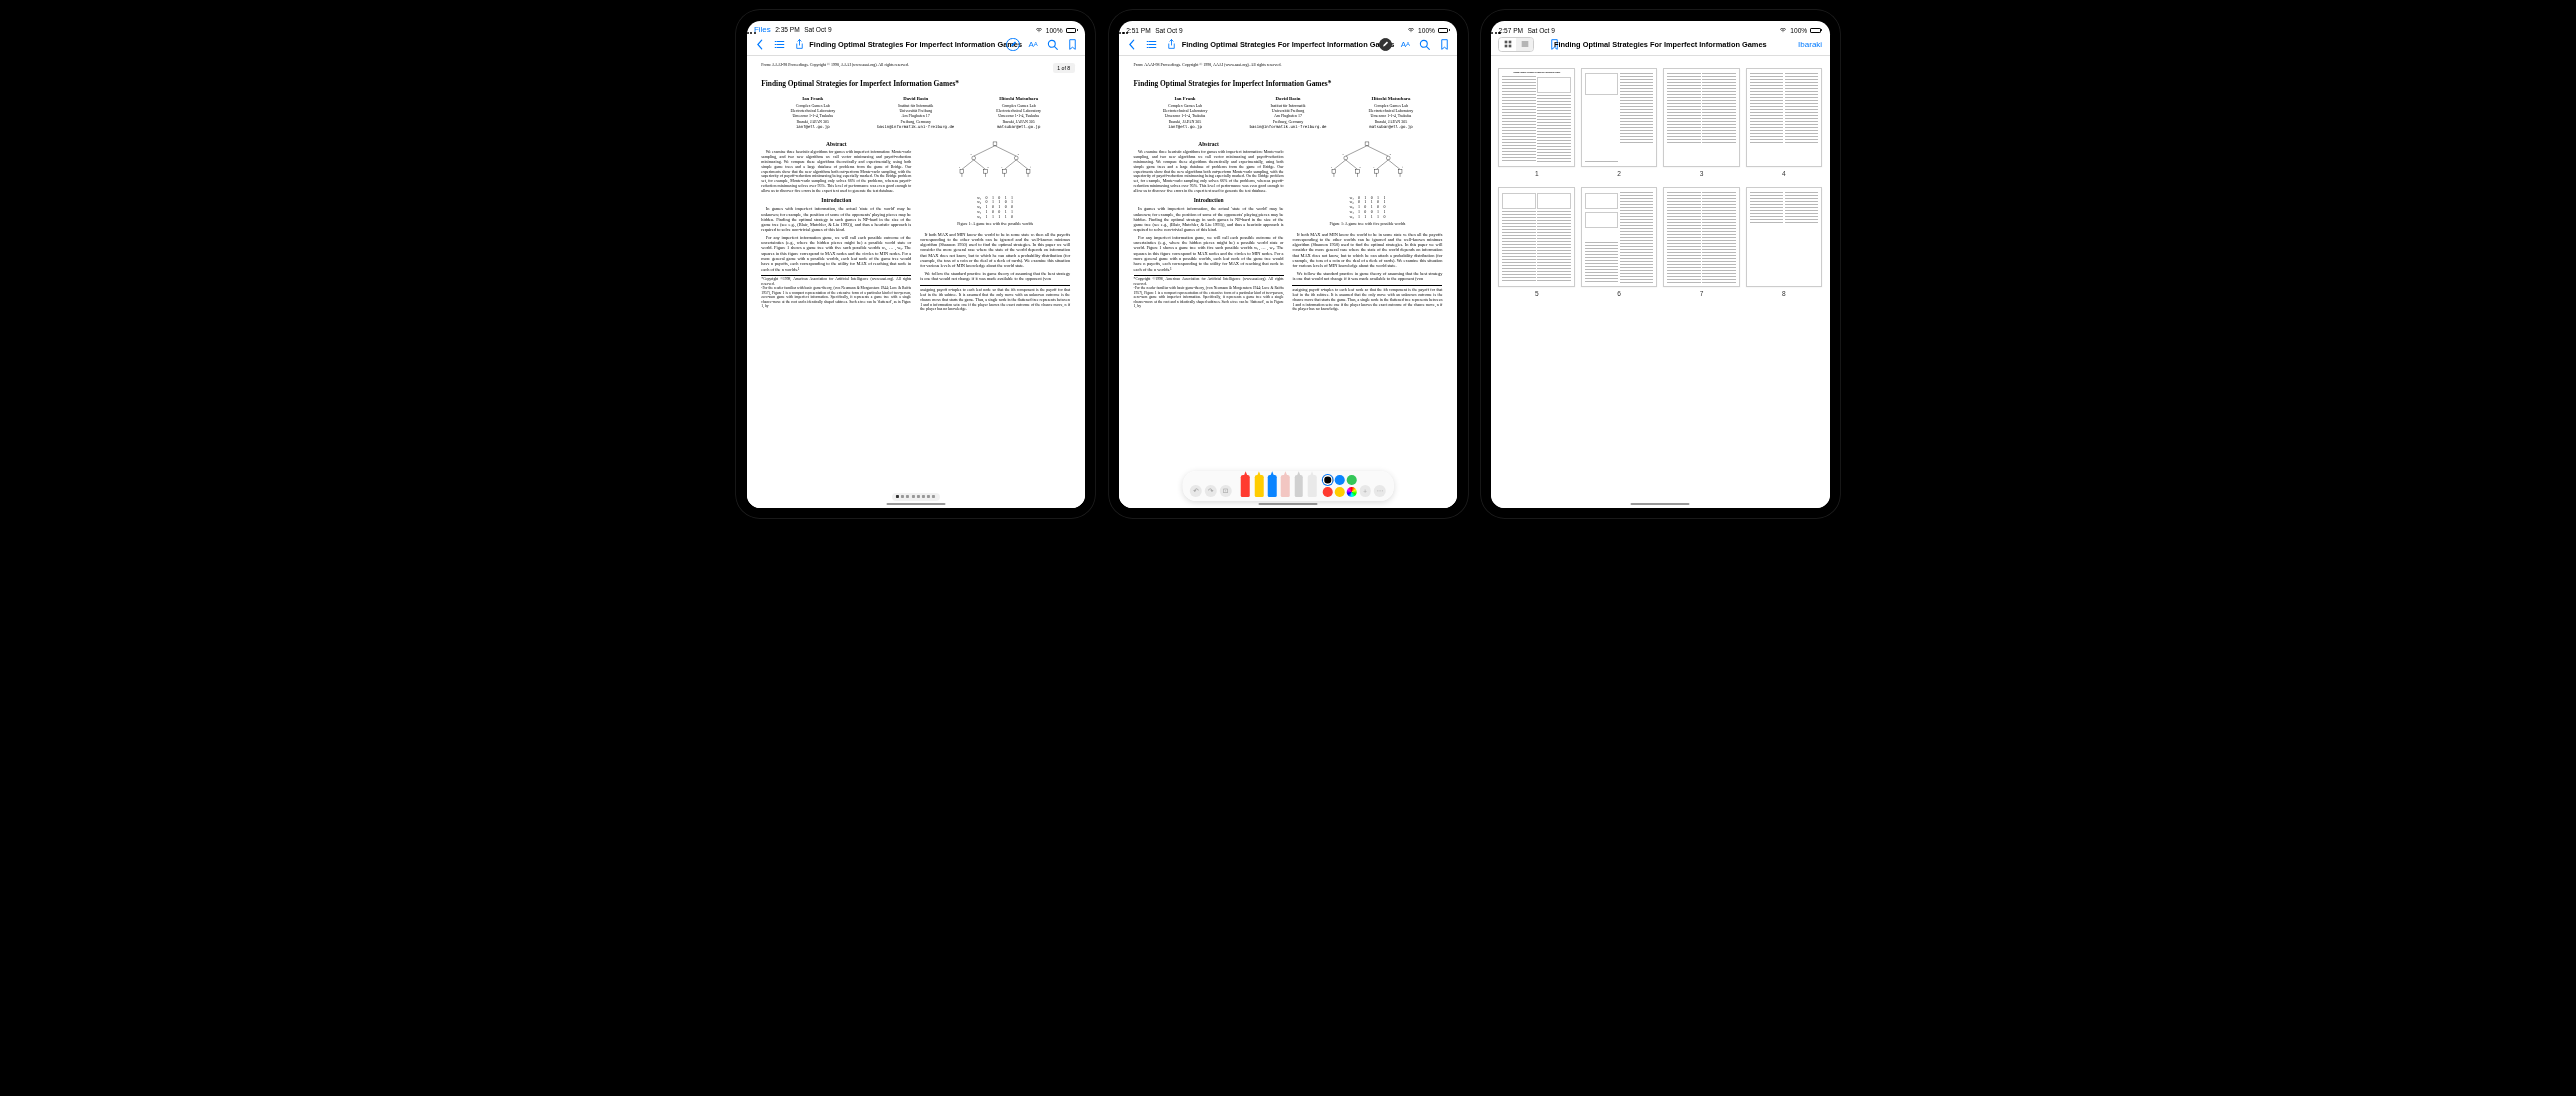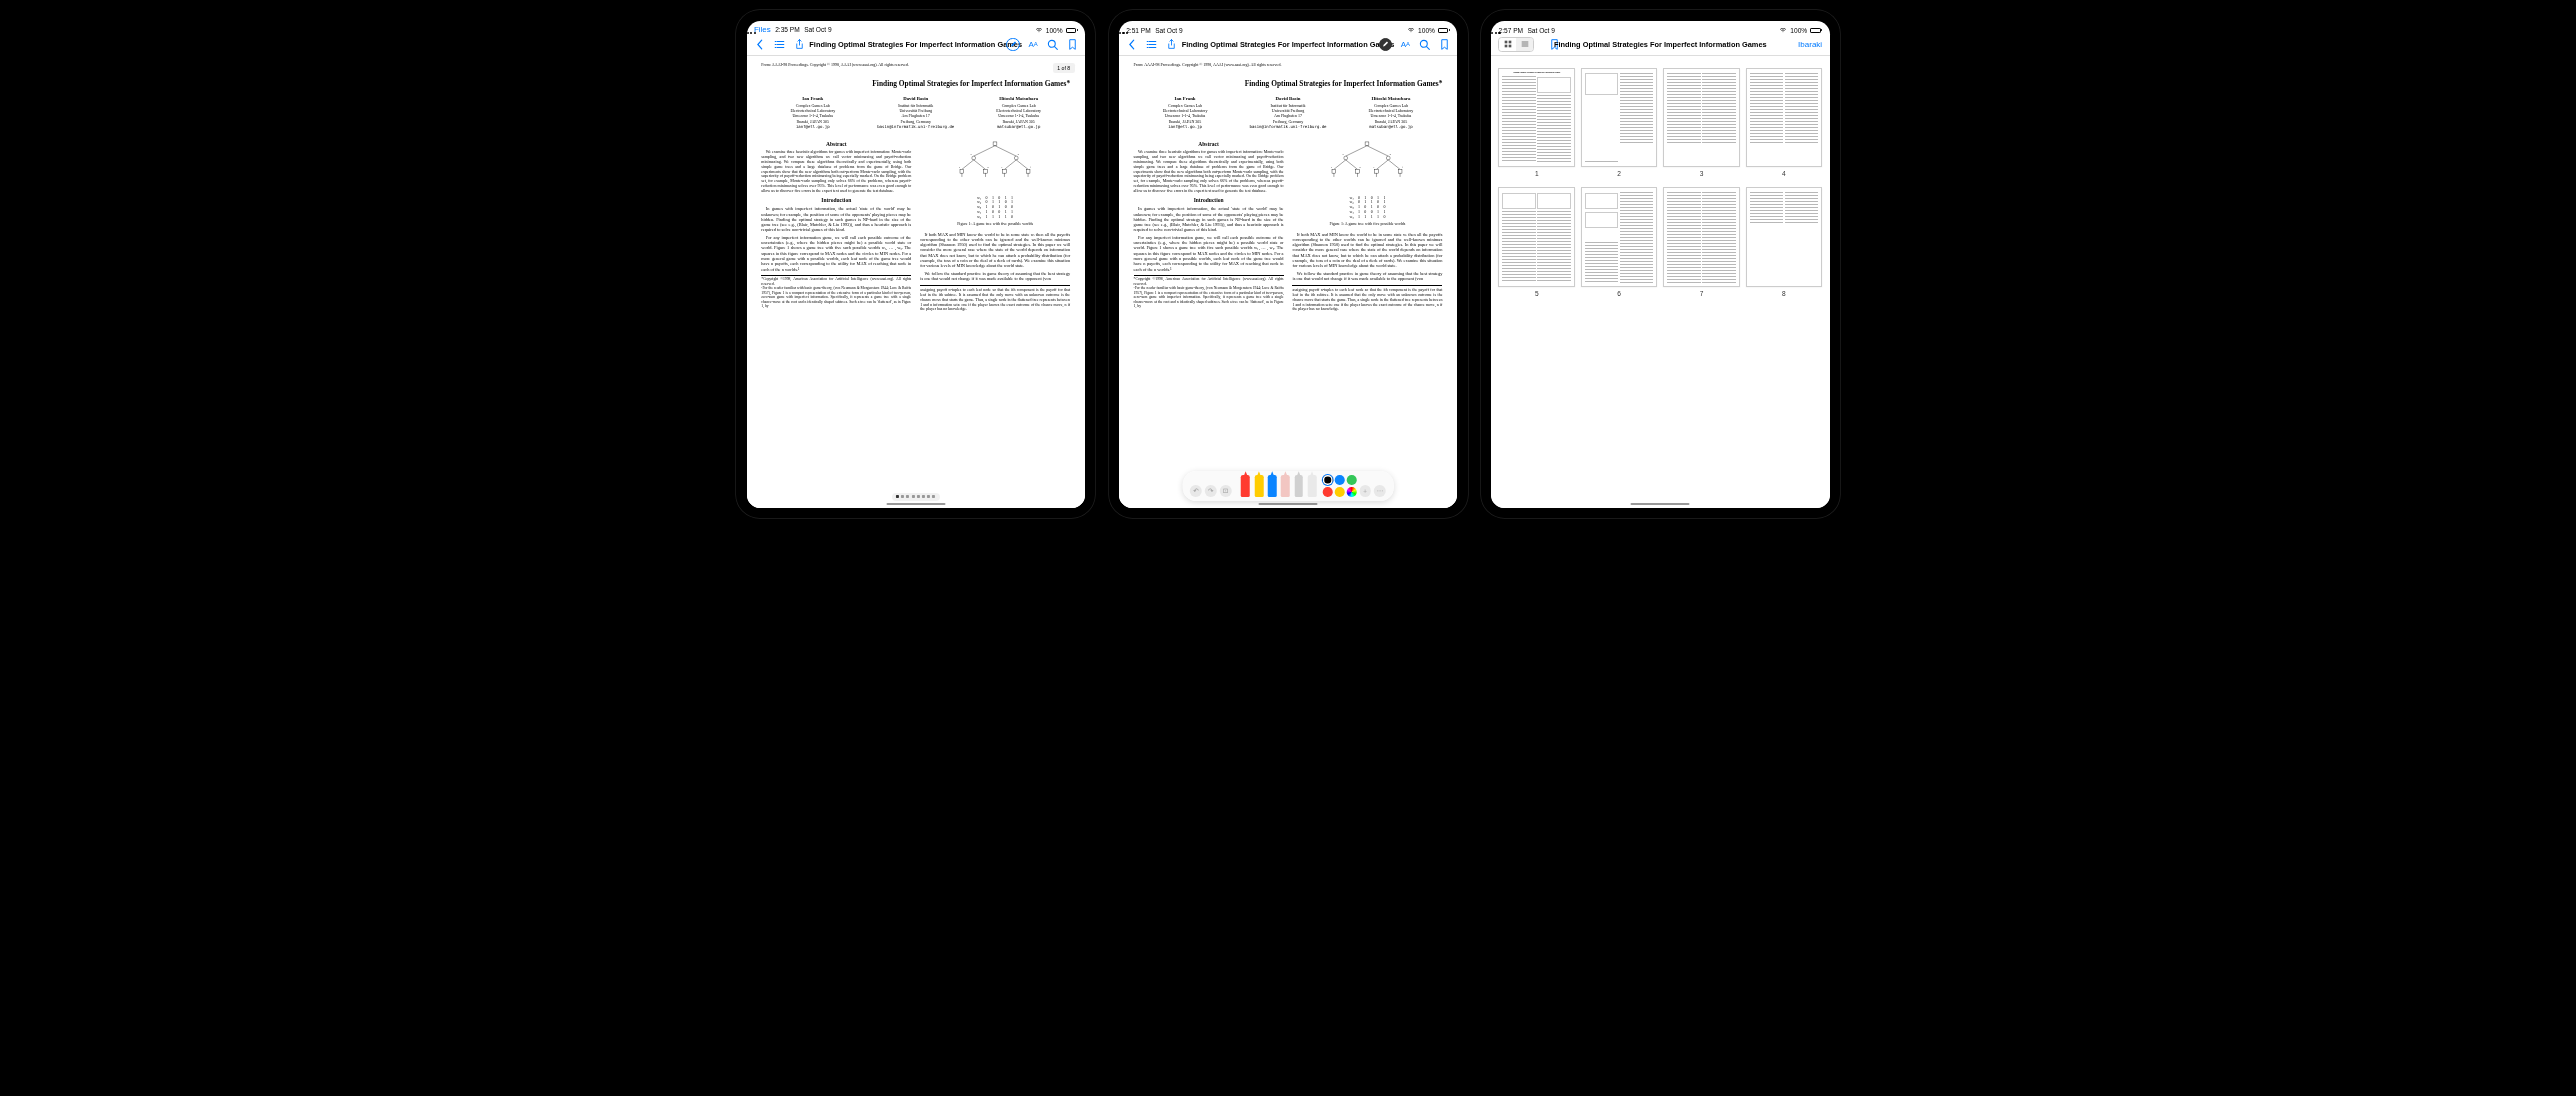--- a/index.html
+++ b/index.html
@@ -91,21 +91,21 @@
     position: relative;
     font-size: 4.4px;
     line-height: 1.2;
   }
   .paper .fromline { font-size: 4px; margin-bottom: 4.4px;}
   .paper .pagecount {
     position: absolute; top: 7.4px; right: 10.3px;
     font-size: 5.2px; background: rgba(240,240,240,.9);
     padding: 1.5px 4.4px; border-radius: 2.2px; font-family: -apple-system,sans-serif;
   }
-  .paper h1 { text-align: right; font-size: 7.4px; font-weight: bold; margin: 11.8px 0 7.4px;}
+  .paper h1 { text-align: left; font-size: 7.4px; font-weight: bold; margin: 11.8px 0 7.4px;}
   .authors { display: flex; justify-content: space-around; text-align: center; margin-bottom: 8.9px;}
   .author { flex: 1; font-size: 4px; line-height: 1.3;}
   .author .name { font-weight: bold; font-size: 4.8px; margin-bottom: 0.7px;}
   .twocol { display: flex; gap: 8.9px;}
   .col { flex: 1; text-align: justify;}
   .col h2 { text-align: center; font-size: 5.5px; font-weight: bold; margin: 3px 0;}
   .col p { margin-bottom: 2.2px; text-indent: 4.4px;}
   .figure { text-align: center; margin: 3px 0 4.4px;}
   .figure svg { width: 80%; height: 52px;}
   .figcap { font-size: 4px; margin-top: 1.5px;}

